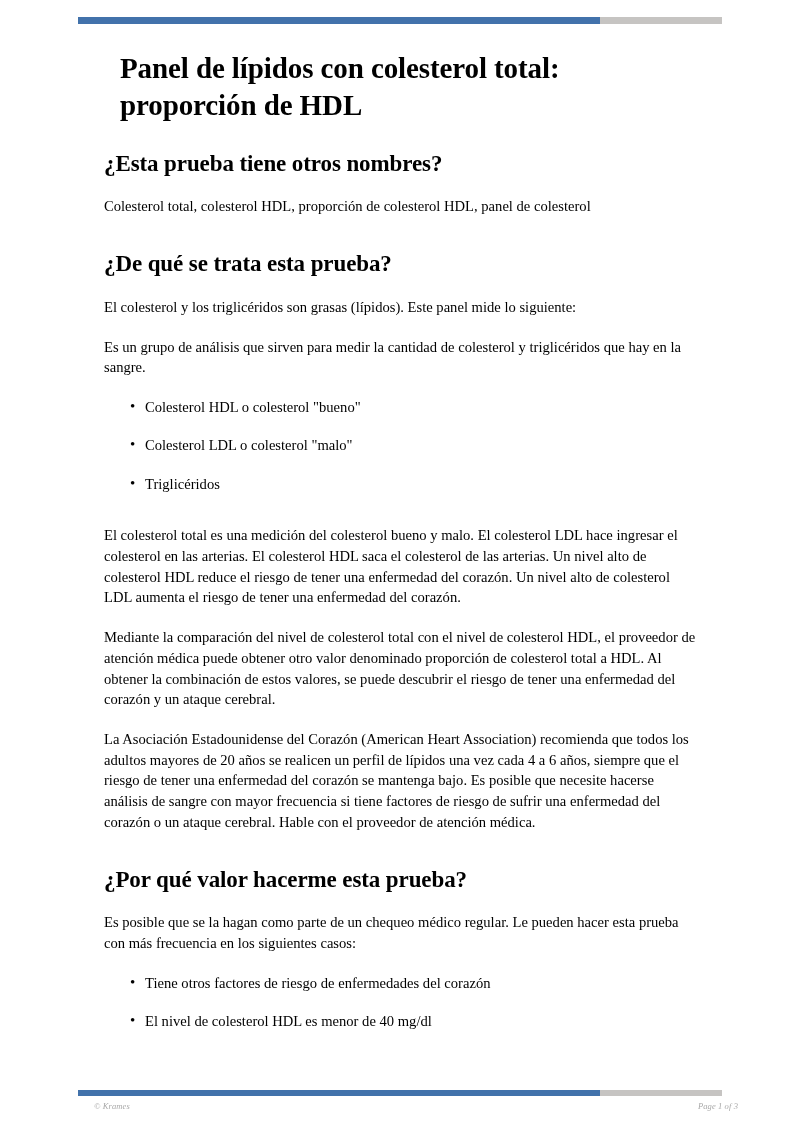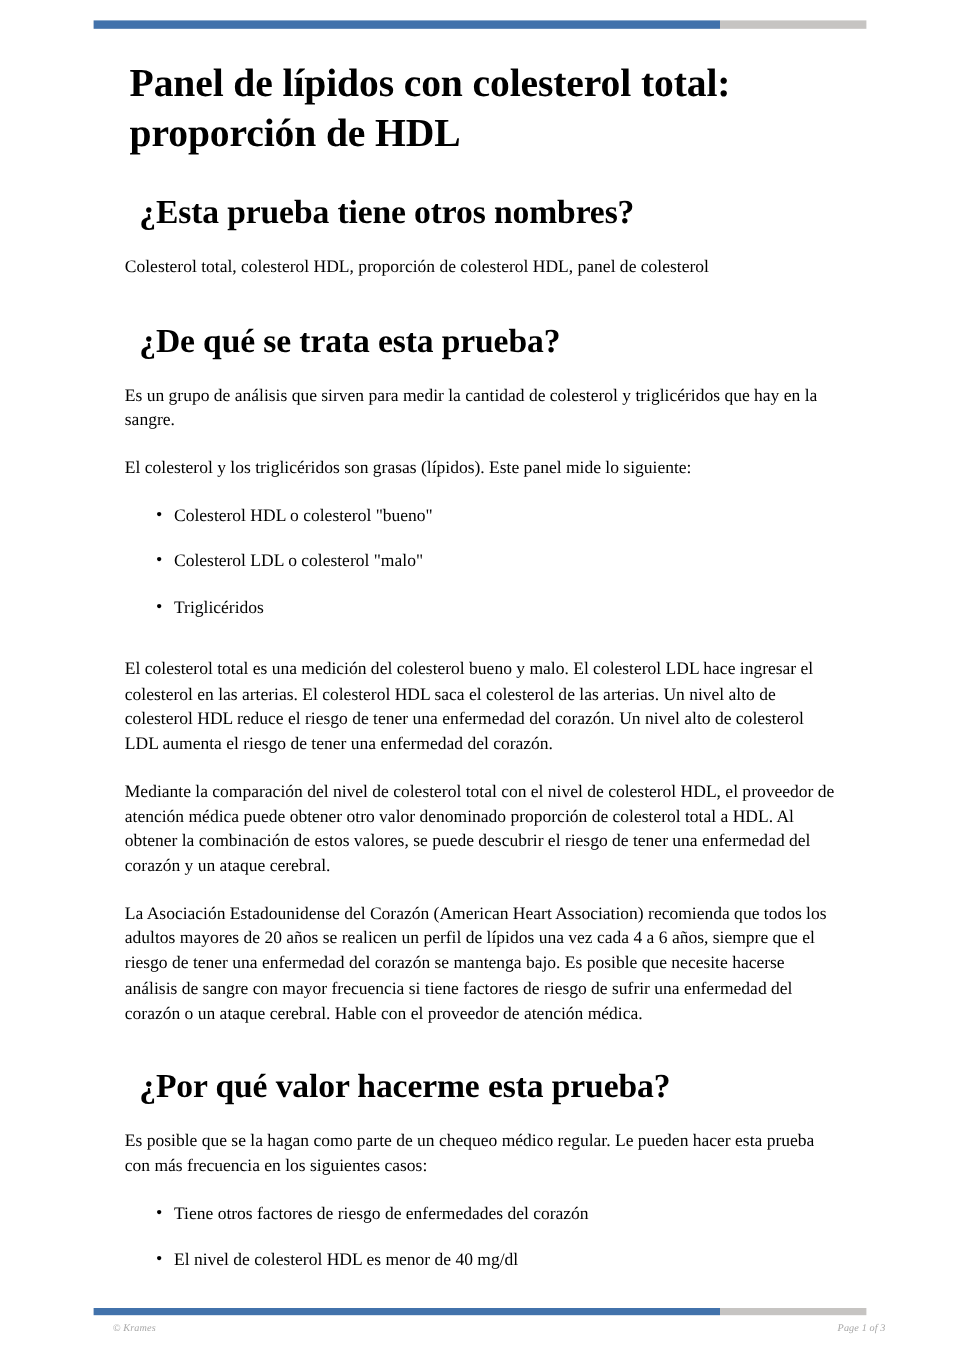--- a/index.html
+++ b/index.html
@@ -45,32 +45,32 @@
 
   
   .content {
     position: absolute;
     left: 104px;
     top: 50px;
     width: 592px;
   }
 
   h1.doc-title {
-    font-size: 33px;
+    font-size: 29px;
     line-height: 1.27;
     font-weight: bold;
-    margin: 0 0 26px 4px;
+    margin: 0 0 26px 16px;
     letter-spacing: -0.1px;
   }
 
   h2.section-heading {
-    font-size: 28px;
+    font-size: 23px;
     line-height: 1.25;
     font-weight: bold;
-    margin: 0 0 18px 12px;
+    margin: 0 0 18px 0;
     letter-spacing: -0.1px;
   }
 
   p.body-text {
     font-size: 14.6px;
     line-height: 1.42;
     margin: 0 0 19px 0;
     text-align: left;
   }
 
@@ -128,22 +128,22 @@
   <div class="content">
 
     <h1 class="doc-title">Panel de lípidos con colesterol total: proporción de HDL</h1>
 
     <h2 class="section-heading">¿Esta prueba tiene otros nombres?</h2>
     <p class="body-text">Colesterol total, colesterol HDL, proporción de colesterol HDL, panel de colesterol</p>
 
     <div class="gap-sm"></div>
 
     <h2 class="section-heading">¿De qué se trata esta prueba?</h2>
+    <p class="body-text">El colesterol y los triglicéridos son grasas (lípidos). Este panel mide lo siguiente:</p>
     <p class="body-text">Es un grupo de análisis que sirven para medir la cantidad de colesterol y triglicéridos que hay en la sangre.</p>
-    <p class="body-text">El colesterol y los triglicéridos son grasas (lípidos). Este panel mide lo siguiente:</p>
 
     <ul class="bullets">
       <li>Colesterol HDL o colesterol "bueno"</li>
       <li>Colesterol LDL o colesterol "malo"</li>
       <li>Triglicéridos</li>
     </ul>
 
     <div class="gap-after-list"></div>
 
     <p class="body-text">El colesterol total es una medición del colesterol bueno y malo. El colesterol LDL hace ingresar el colesterol en las arterias. El colesterol HDL saca el colesterol de las arterias. Un nivel alto de colesterol HDL reduce el riesgo de tener una enfermedad del corazón. Un nivel alto de colesterol LDL aumenta el riesgo de tener una enfermedad del corazón.</p>

